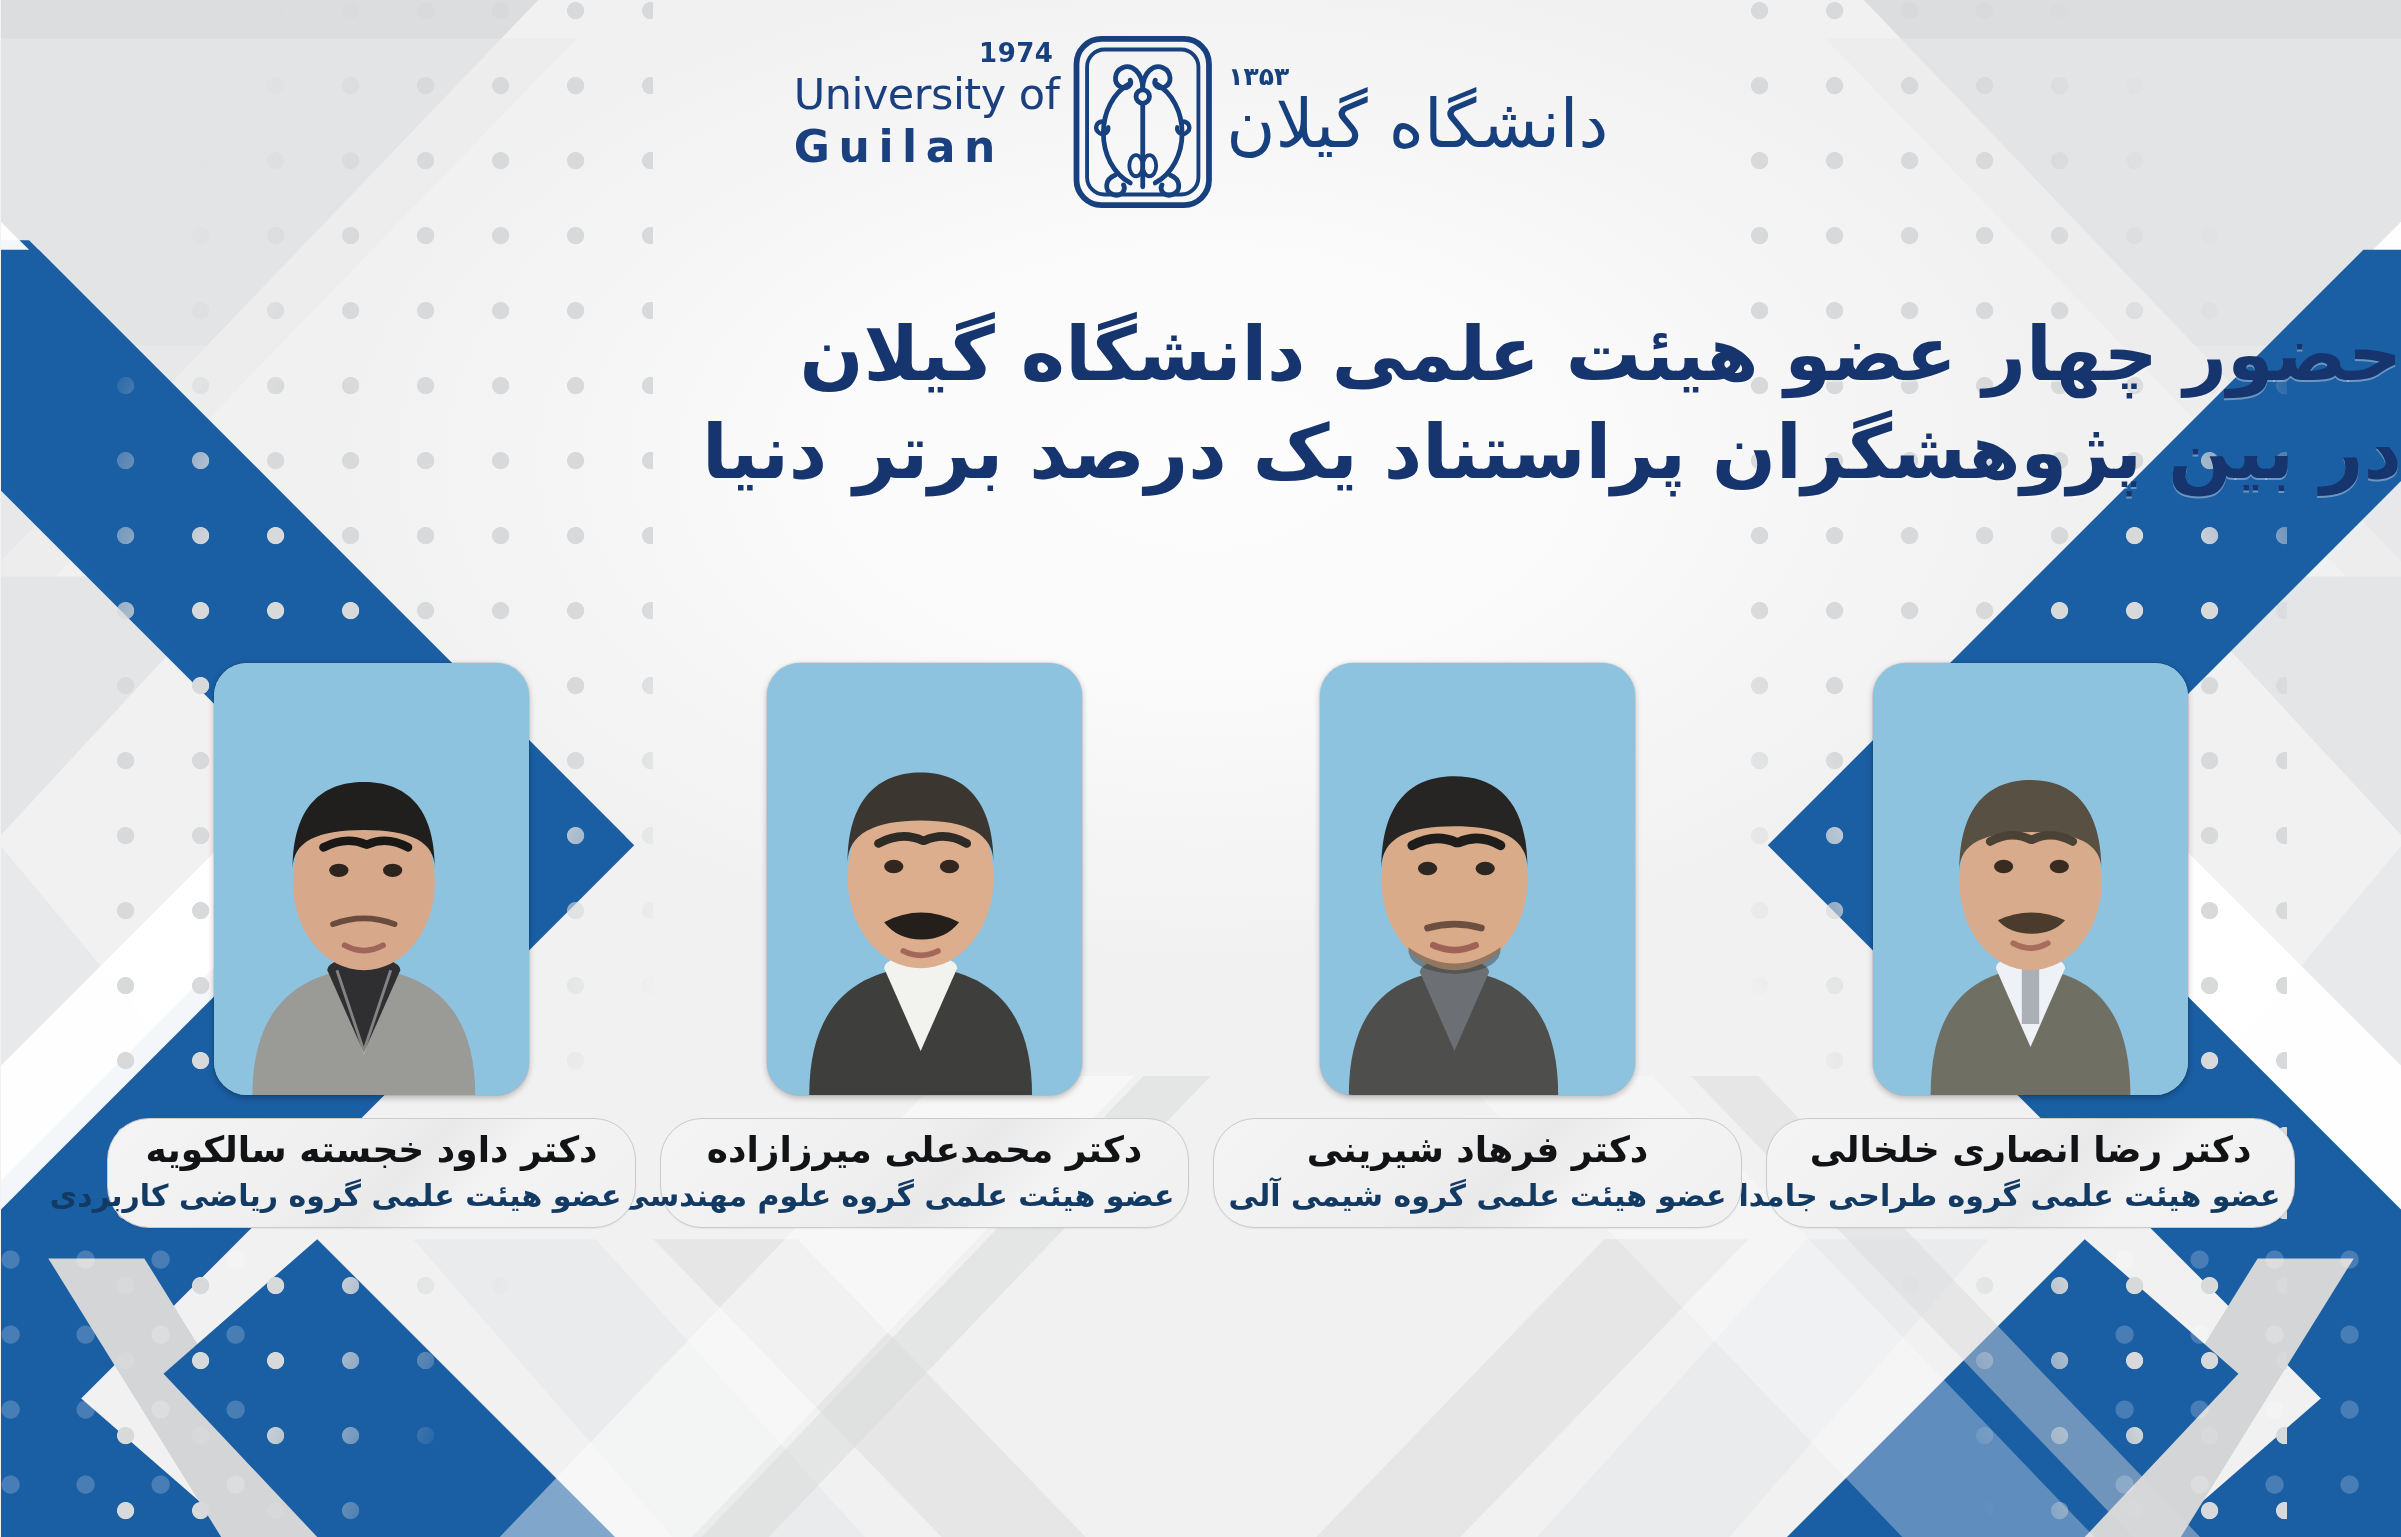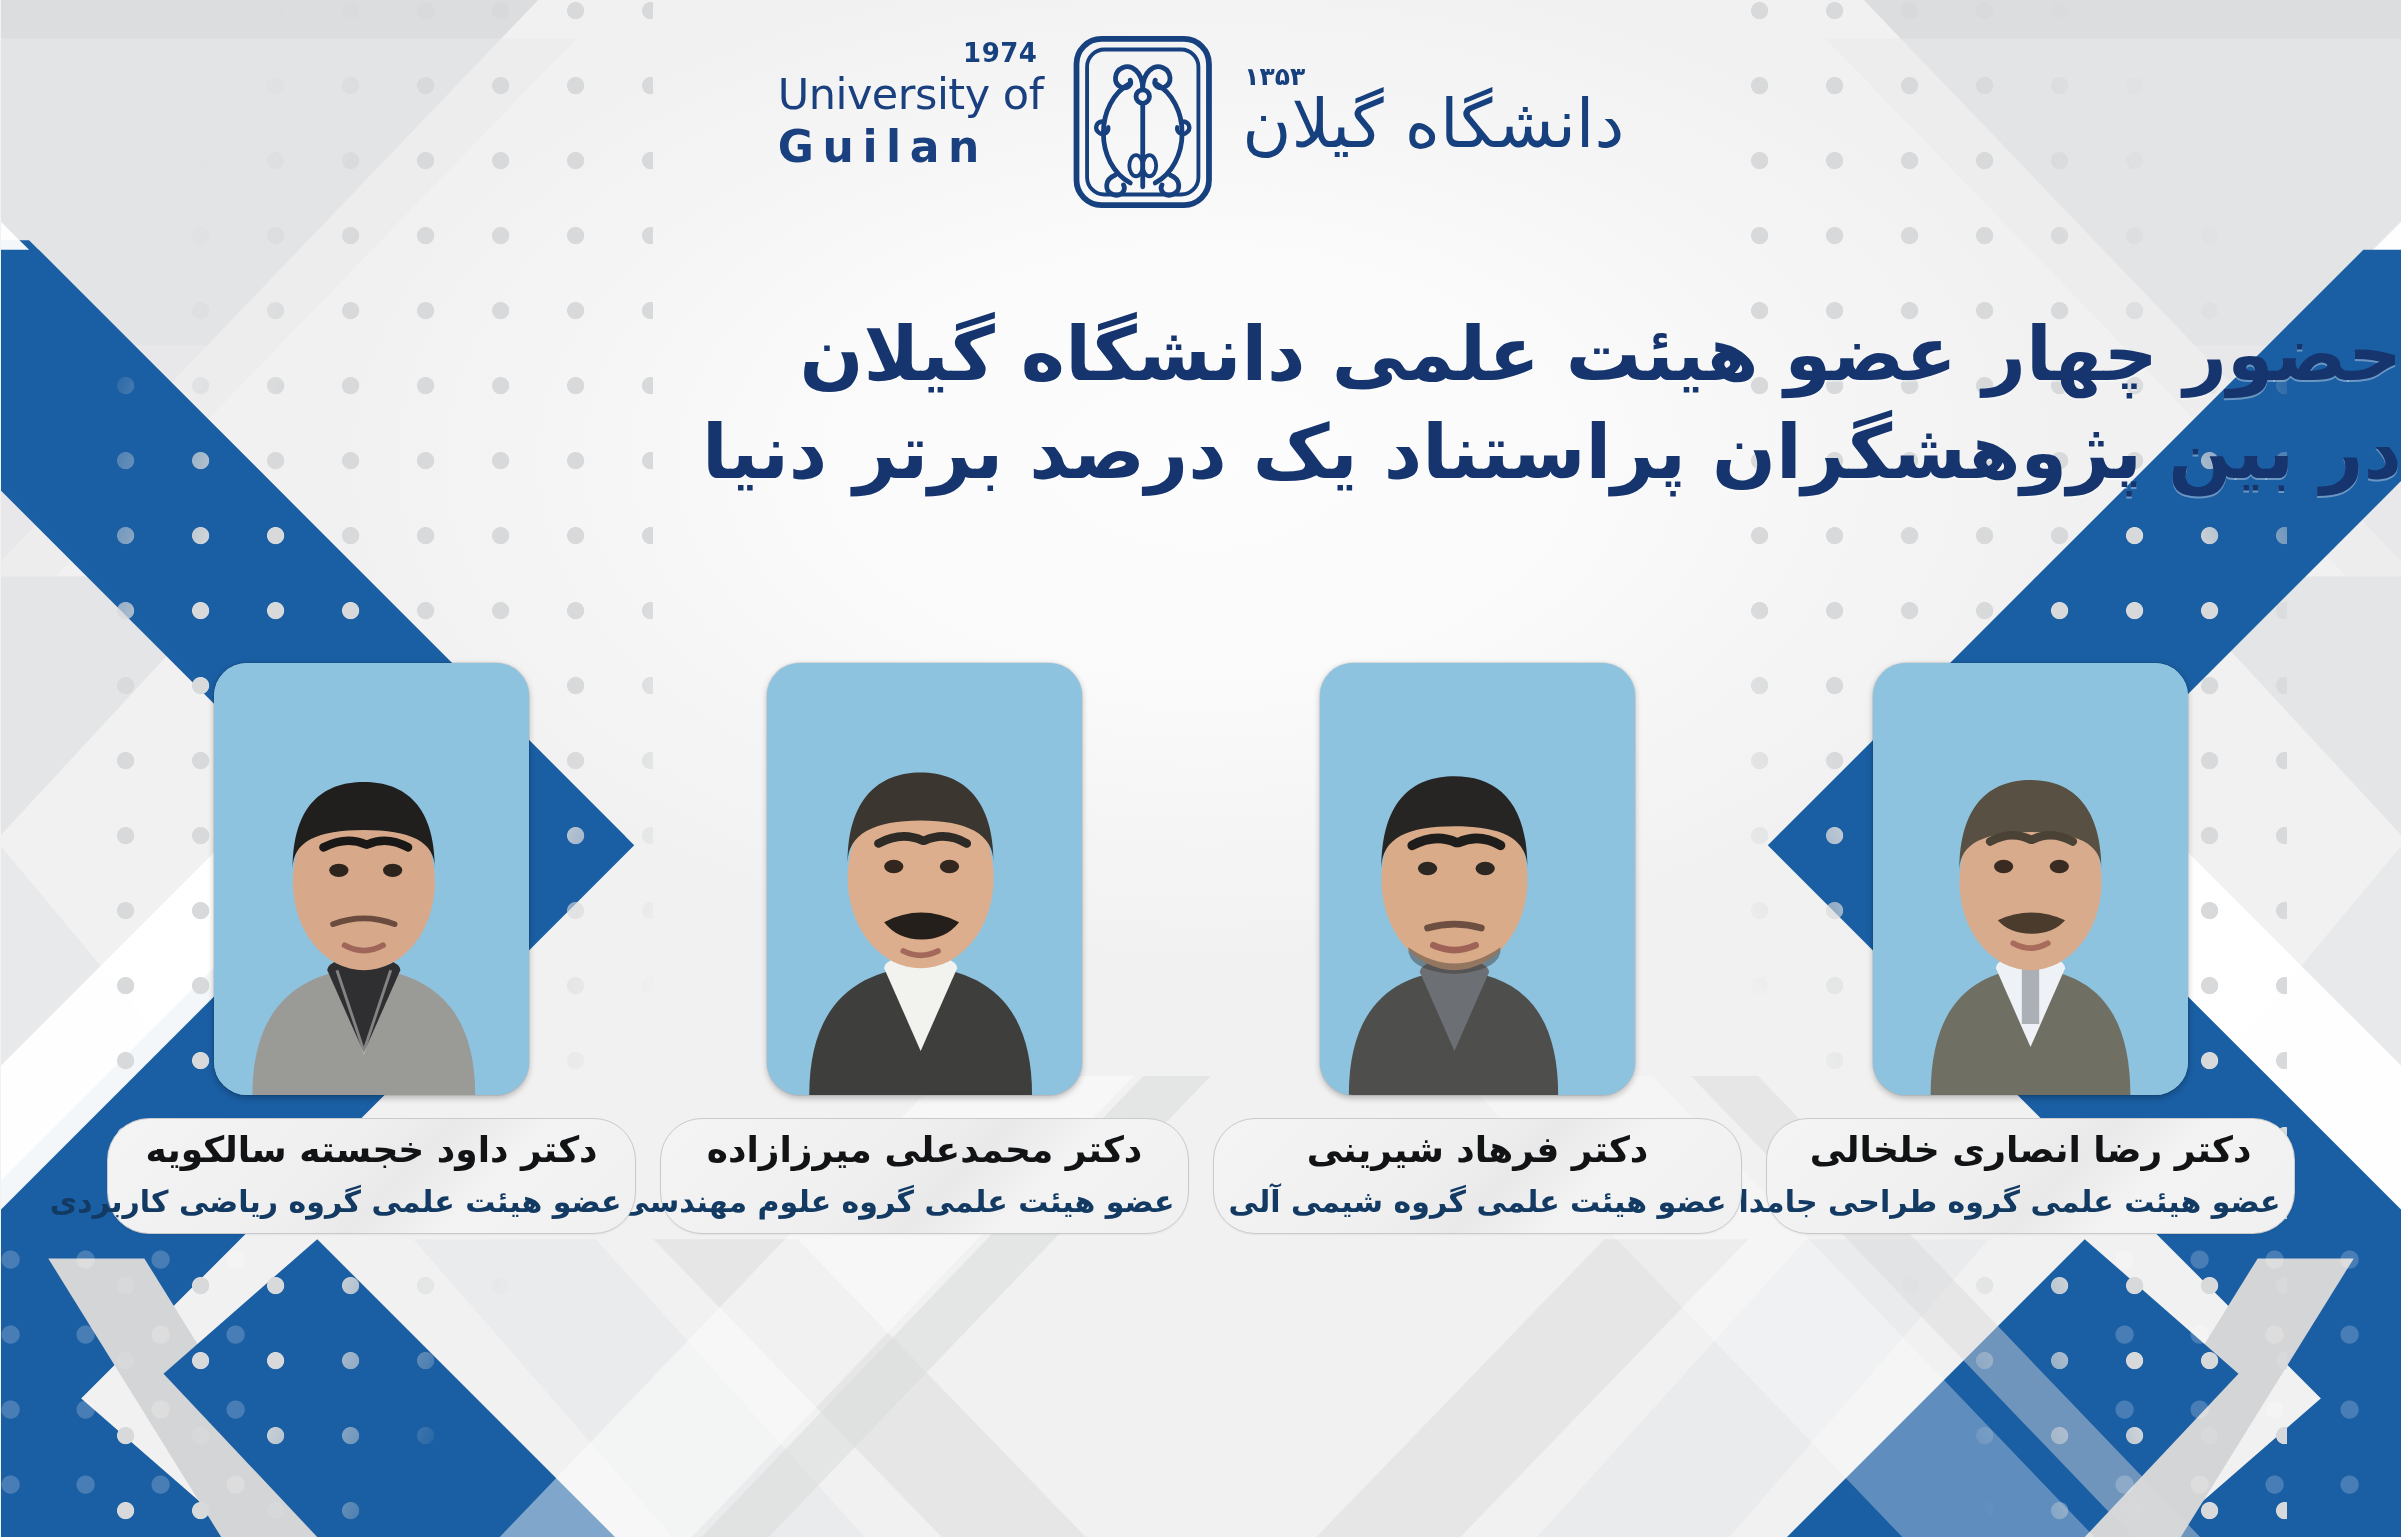--- a/index.html
+++ b/index.html
@@ -37,21 +37,21 @@
     position:absolute;width:288px;height:288px;
     background-image:radial-gradient(circle at 10.6px 10.6px, rgba(255,255,255,.20) 8.6px, rgba(0,0,0,0) 9.6px);
     background-size:75px 75px;
   }
   .dots-blue.bl{left:0;bottom:0;}
   .dots-blue.br{right:0;bottom:0;}
 
   
   .logo-wrap{
     position:absolute;left:50%;top:33px;transform:translateX(-50%);
-    display:flex;align-items:center;gap:16px;direction:ltr;z-index:20;
+    display:flex;align-items:center;gap:0;direction:ltr;z-index:20;
   }
   .logo-en{
     display:flex;flex-direction:column;align-items:flex-start;justify-content:center;
     color:#17407e;line-height:1;position:relative;padding-bottom:5.8px;
   }
   .logo-year{
     position:absolute;right:5.8px;top:-33px;
     font-size:26px;font-weight:bold;color:#17407e;letter-spacing:0.5px;
   }
   .logo-univ{font-size:43px;font-weight:400;letter-spacing:-0.5px;color:#1b4080;}
@@ -101,21 +101,21 @@
     border:1.9px solid #c9cacb;border-radius:42px;
     background:linear-gradient(135deg,#f4f4f4 0%,#efefef 42%,#e9e9ea 55%,#f3f3f3 70%,#f0f0f0 100%);
     padding:9.6px 13.4px 13.4px;text-align:center;direction:rtl;
     box-shadow:0 1px 1.9px rgba(0,0,0,.06);
   }
   .nm{
     color:#111315;font-weight:bold;font-size:36px;line-height:1.18;
     white-space:nowrap;letter-spacing:-0.5px;
   }
   .rl{
-    color:#123a63;font-weight:bold;font-size:30px;line-height:1.2;margin-top:13px;
+    color:#123a63;font-weight:bold;font-size:30px;line-height:1.2;margin-top:7px;
     white-space:nowrap;letter-spacing:-0.5px;
   }
 </style>
 </head>
 <body>
 
 <div class="poster">
 
   <div class="bg-layer">
 

